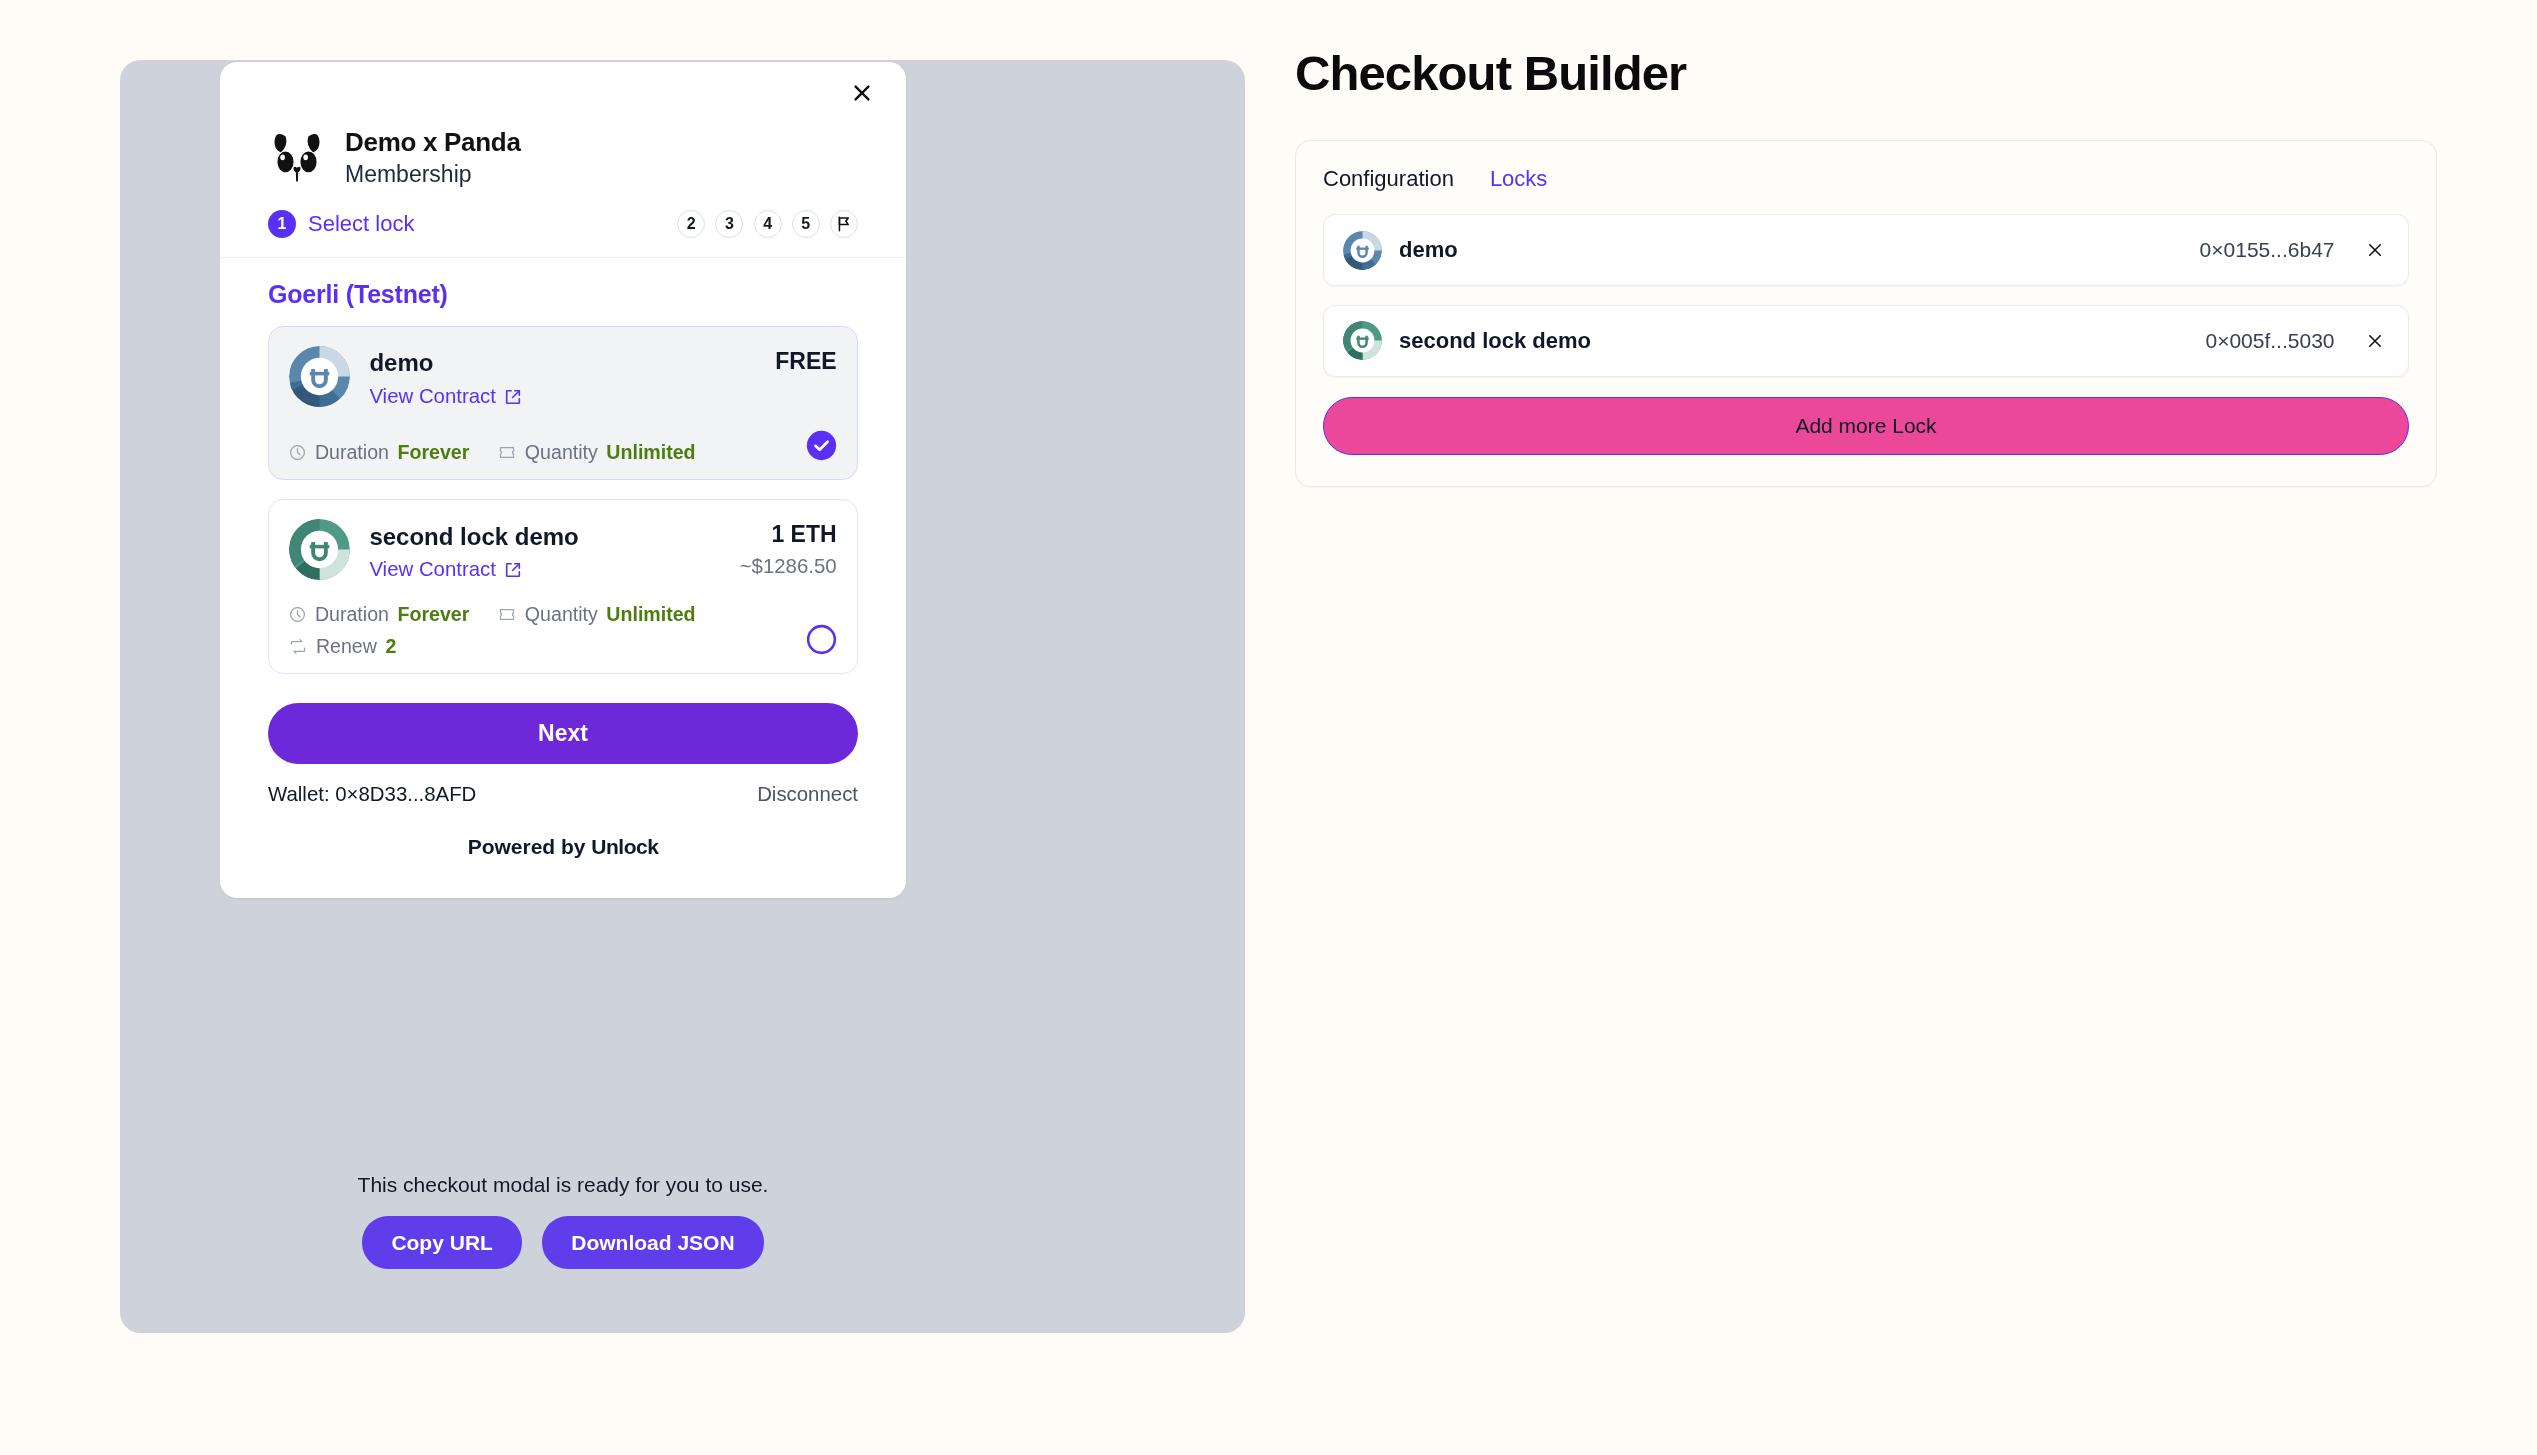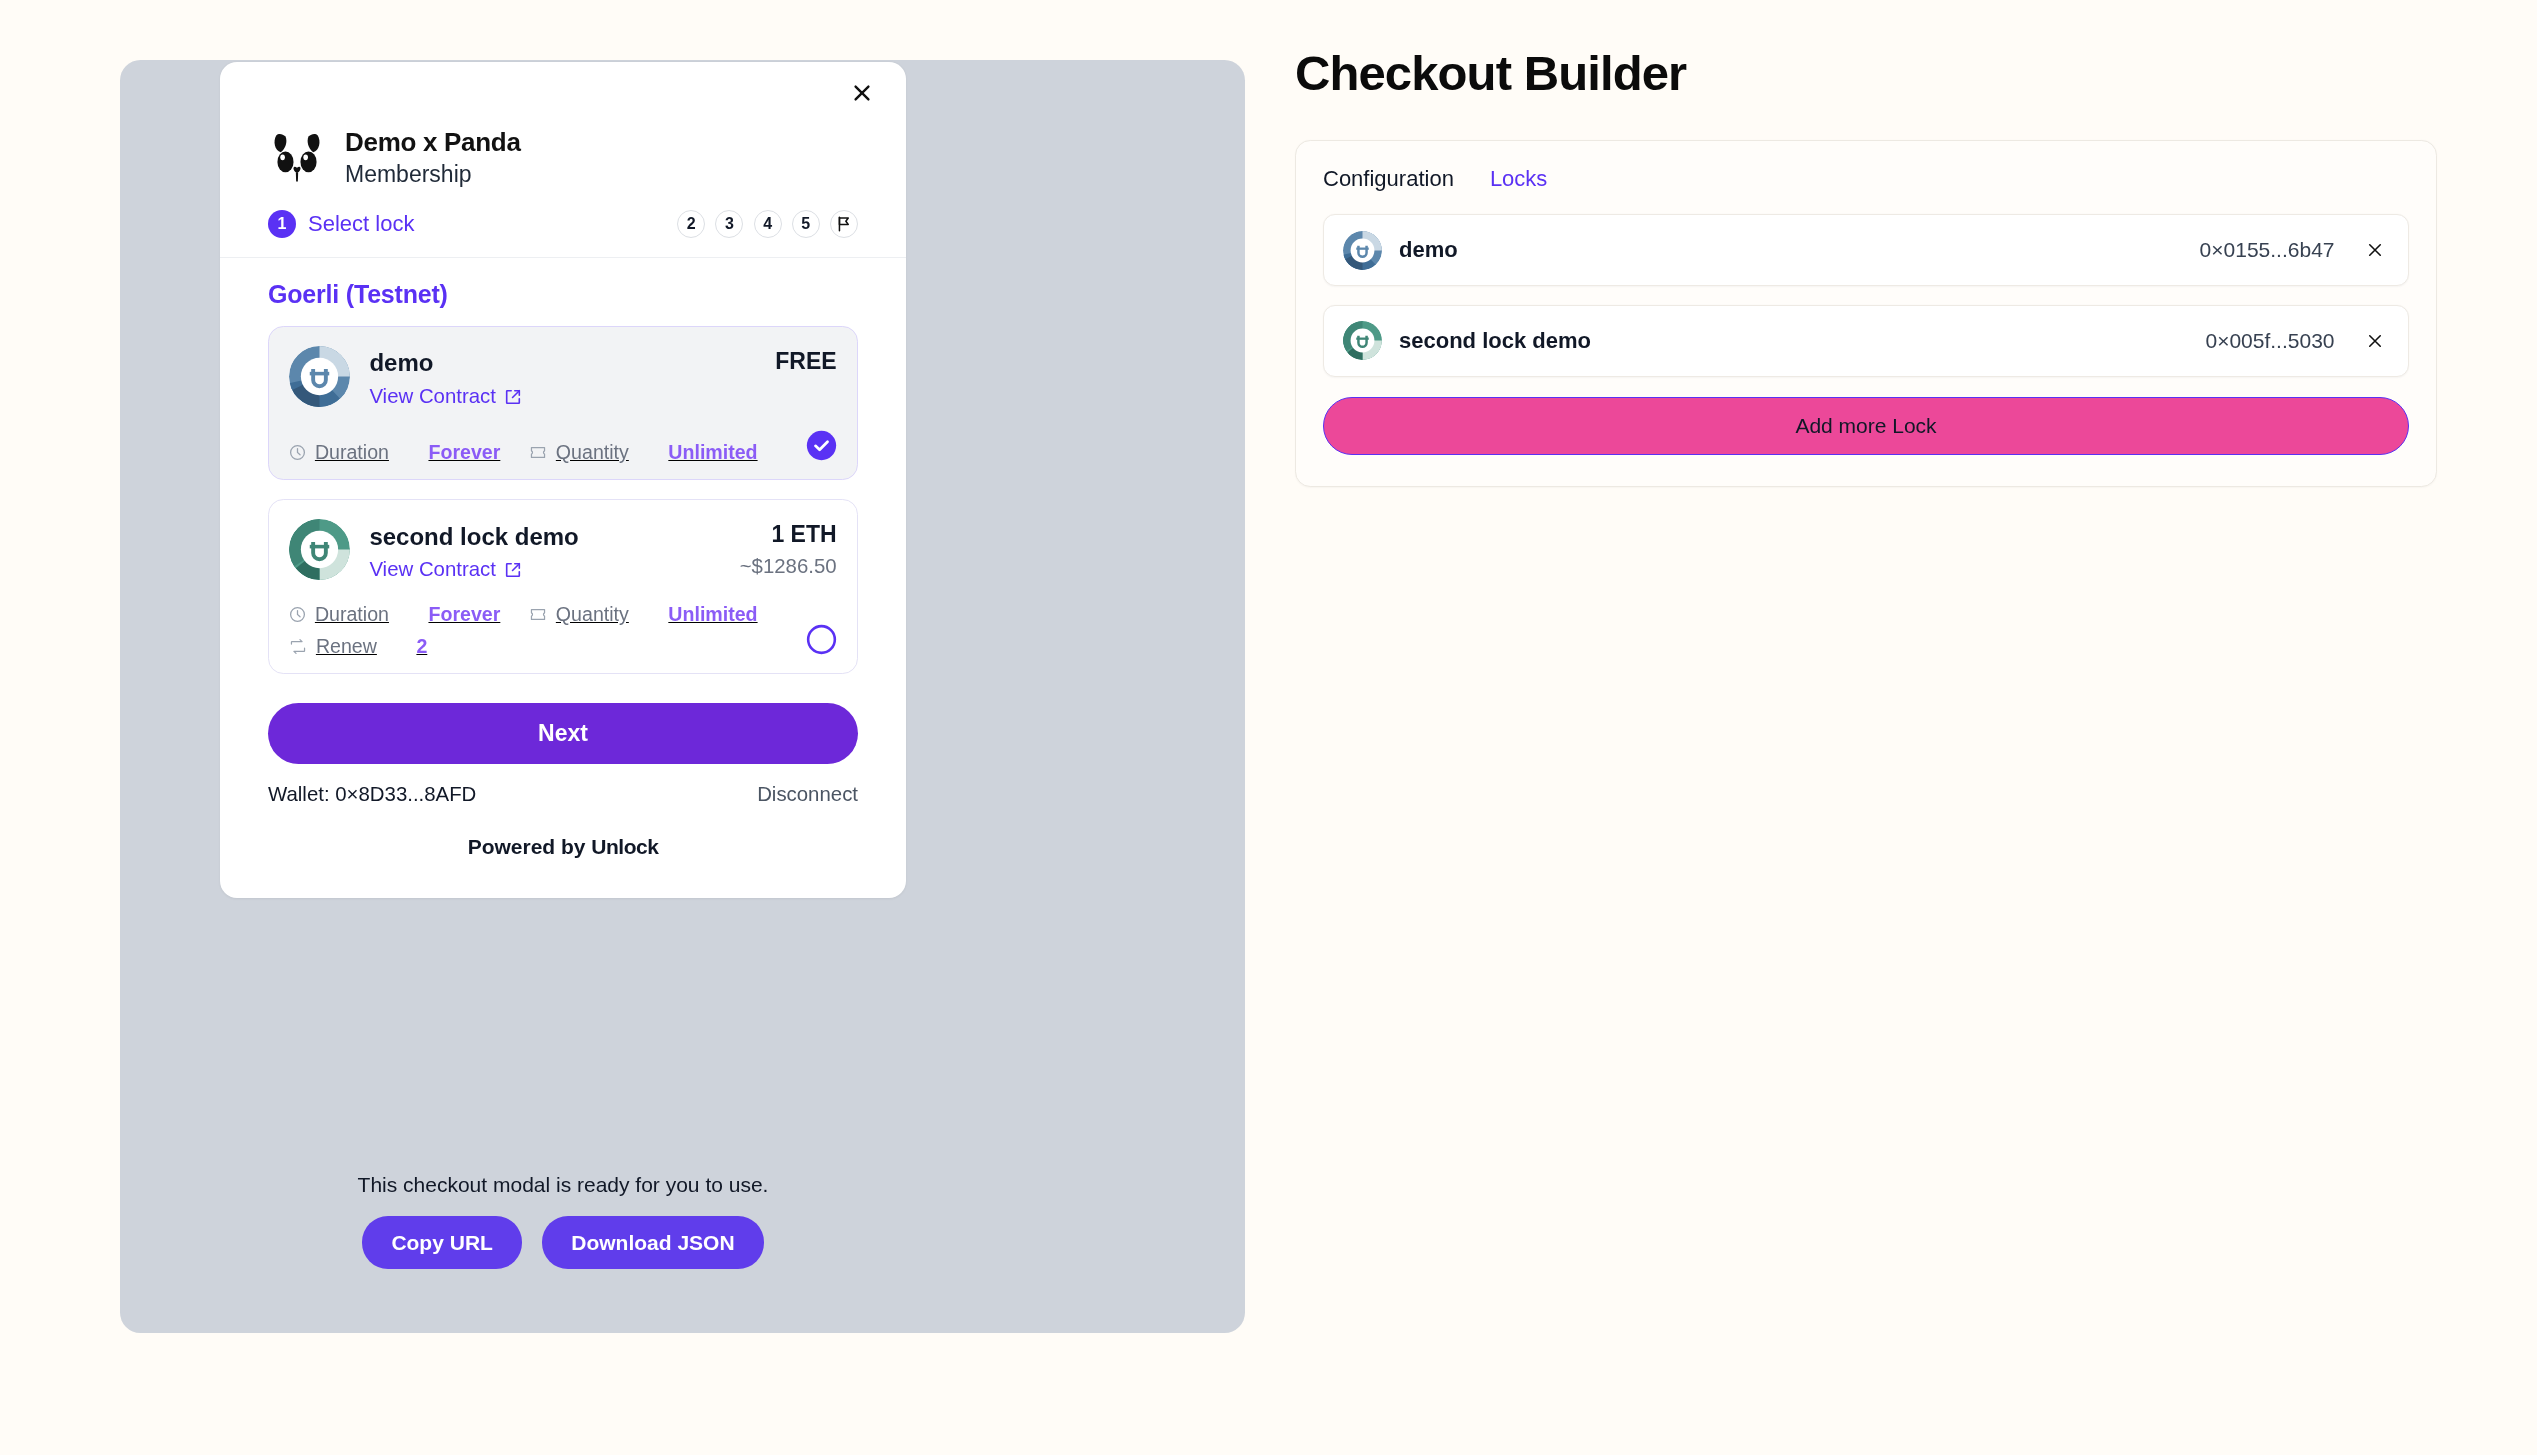--- a/index.html
+++ b/index.html
@@ -181,38 +181,37 @@
     color: #6B7280;
     white-space: nowrap;
   }
 
   .lock-card-bottom {
     margin-top: 22px;
     display: flex;
     align-items: flex-end;
     justify-content: space-between;
     gap: 13.6px;
-    text-decoration: underline;
   }
   .meta-wrap {
     display: flex;
     flex-wrap: wrap;
     align-items: center;
     gap: 8.5px 29px;
     flex: 1;
   }
   .meta-item {
     display: flex;
     align-items: center;
     gap: 8.5px;
     font-size: 19.6px;
     color: #6B7280;
     white-space: nowrap;
   }
-  .meta-item .meta-val { color: #8b5cf6; font-weight: bold; margin-left: 31px; }
+  .meta-item .meta-val { color: #4d7c0f; font-weight: bold; }
   .meta-item.renew { flex-basis: 100%; }
 
   .select-indicator { flex: none; }
 
   
   .modal-actions { padding: 6.8px 48px 0 48px; }
   .next-btn {
     width: 100%;
     height: 61px;
     border-radius: 31px;

